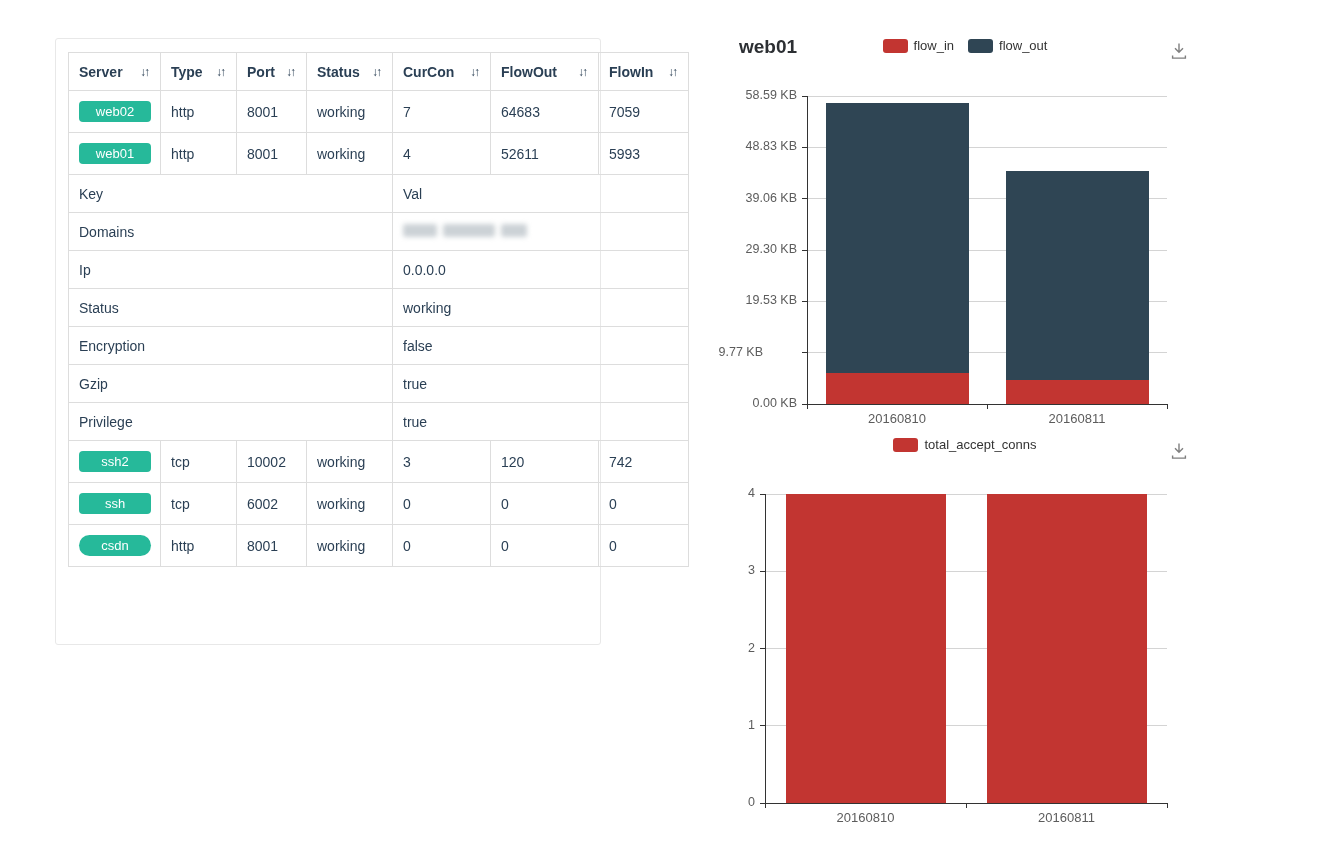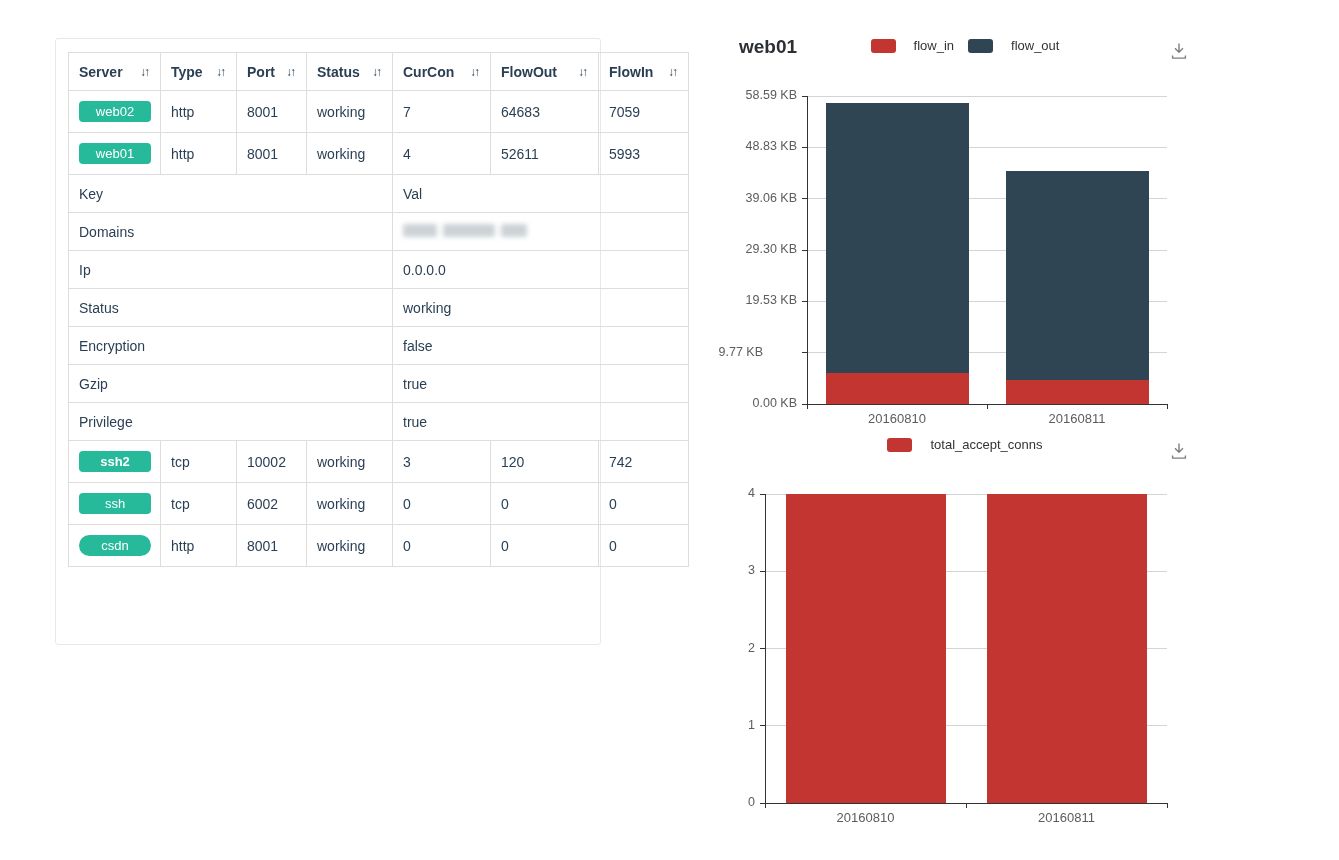--- a/index.html
+++ b/index.html
@@ -30,21 +30,21 @@
   }
   .bold { font-weight:bold; }
   .redacted { display:inline-flex; gap:6px; align-items:center; filter:blur(2.5px); }
   .blob { display:inline-block; height:13px; border-radius:2px; background:#ccd2d6; }
 
   
   #charts-layer { position:absolute; inset:0; pointer-events:none; }
   #charts-layer * { pointer-events:auto; }
   .chart-title { position:absolute; left:739px; top:36px; font-size:19px; font-weight:bold; color:#2c2f33; }
   .legend { position:absolute; left:730px; width:470px; display:flex; justify-content:center; align-items:center; gap:14px; }
-  .legend-item { display:flex; align-items:center; gap:18px; cursor:pointer; }
+  .legend-item { display:flex; align-items:center; gap:6px; cursor:pointer; }
   .legend-swatch { width:25px; height:14px; border-radius:3px; }
   .legend-label { font-size:13px; color:#333; }
   .gridline { position:absolute; height:1px; background:#d4d4d4; }
   .axis-x { position:absolute; height:1px; background:#333; }
   .axis-y { position:absolute; width:1px; background:#333; }
   .tick-y { position:absolute; width:5px; height:1px; background:#333; }
   .tick-x { position:absolute; width:1px; height:5px; background:#333; }
   .ylabel { position:absolute; width:80px; text-align:right; font-size:12.5px; color:#5c5c5c; }
   .xlabel { position:absolute; text-align:center; font-size:13px; color:#5c5c5c; }
   .bar-seg { position:absolute; }
@@ -146,21 +146,21 @@
         </tr>
         <tr>
           <td class="detail-cell" colspan="4">Gzip</td>
           <td class="detail-cell" colspan="3">true</td>
         </tr>
         <tr>
           <td class="detail-cell" colspan="4">Privilege</td>
           <td class="detail-cell" colspan="3">true</td>
         </tr>
         <tr>
-          <td class="srv-cell"><span class="badge" style="background: rgb(38, 185, 154); font-weight: bold;">ssh2</span></td>
+          <td class="srv-cell"><span class="badge" style="background: rgb(38, 185, 154);">ssh2</span></td>
           <td class="srv-cell">tcp</td>
           <td class="srv-cell">10002</td>
           <td class="srv-cell">working</td>
           <td class="srv-cell">3</td>
           <td class="srv-cell">120</td>
           <td class="srv-cell">742</td>
         </tr>
         <tr>
           <td class="srv-cell"><span class="badge" style="background: rgb(38, 185, 154);">ssh</span></td>
           <td class="srv-cell">tcp</td>

